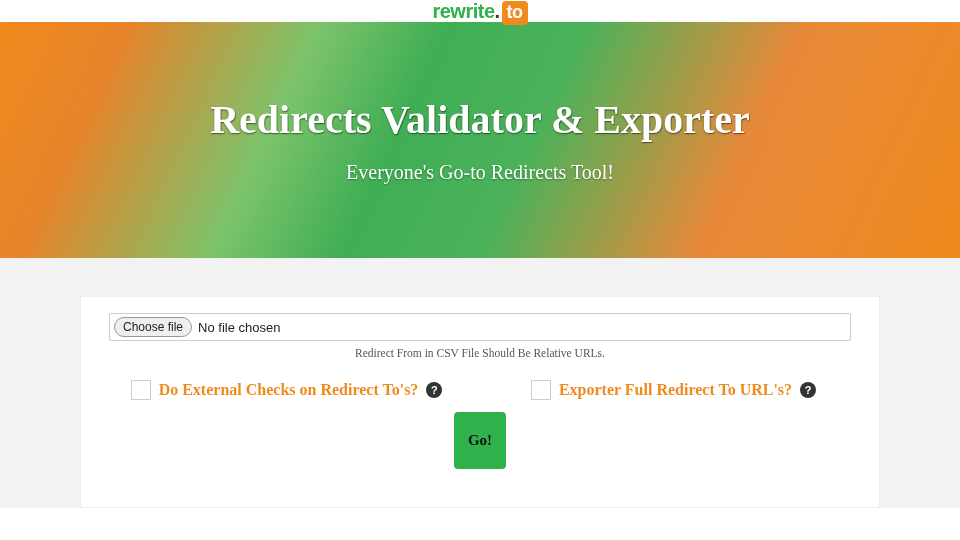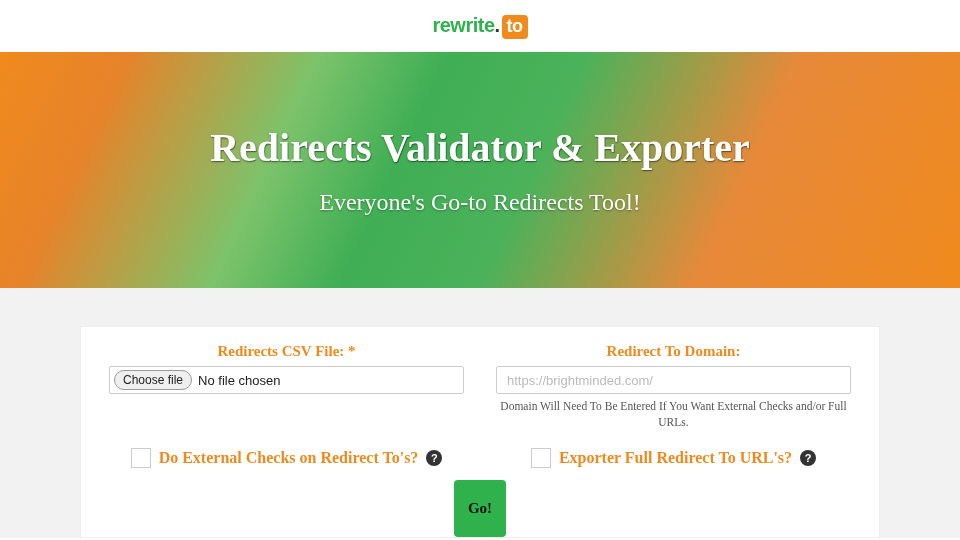--- a/index.html
+++ b/index.html
@@ -4,23 +4,22 @@
 <style>
   * { box-sizing: border-box; margin: 0; padding: 0; }
   body {
     font-family: Georgia, 'Times New Roman', serif;
     background: #fff;
     width: 960px;
     height: 540px;
     overflow: hidden;
   }
   .topbar {
-    height: 52px;
-    display: flex;
-    align-items: center;
+    height: 22px;
+    display: flex;
     justify-content: center;
     background: #fff;
   }
   .logo {
     font-family: Arial, Helvetica, sans-serif;
     font-weight: 800;
     font-size: 20px;
     letter-spacing: -0.5px;
   }
   .logo .re { color: #2fb24c; }
@@ -55,21 +54,21 @@
   }
   .hero h1 {
     color: #fff;
     font-size: 40px;
     font-weight: 700;
     text-shadow: 0 1px 2px rgba(0,0,0,0.35), 1px 1px 0 rgba(0,0,0,0.25);
     margin-bottom: 18px;
   }
   .hero .tagline {
     color: #fff;
-    font-size: 24px;
+    font-size: 20px;
     text-shadow: 0 1px 2px rgba(0,0,0,0.35);
   }
   .form-wrap {
     background: #f2f2f2;
     padding-top: 38px;
     height: calc(540px - 38px - 252px);
     display: flex;
     justify-content: center;
   }
   .card {
@@ -206,34 +205,27 @@
 <div class="hero">
   <h1>Redirects Validator &amp; Exporter</h1>
   <div class="tagline">Everyone's Go-to Redirects Tool!</div>
 </div>
 
 <div class="form-wrap">
   <div class="card">
 
     <div class="row">
       <div class="col">
-        <span class="label">Redirects CSV File: *</span>
         <div class="file-wrap">
           <button class="choose-btn">Choose file</button>
           <span class="file-state">No file chosen</span>
         </div>
+        <div class="sublabel">Redirect From in CSV File Should Be Relative URLs.</div>
       </div>
 
-      <div class="col">
-        <span class="label">Redirect To Domain:</span>
-        <div class="text-wrap">
-          <input class="text-input" type="text" placeholder="https://brightminded.com/" style="">
-        </div>
-        <div class="sublabel">Domain Will Need To Be Entered If You Want External Checks and/or Full URLs.</div>
-      </div>
     </div>
 
     <div class="checks-row">
       <div class="check-col">
         <div class="chk"></div>
         <span class="chk-label">Do External Checks on Redirect To's?</span>
         <span class="help">?</span>
       </div>
       <div class="check-col">
         <div class="chk"></div>

